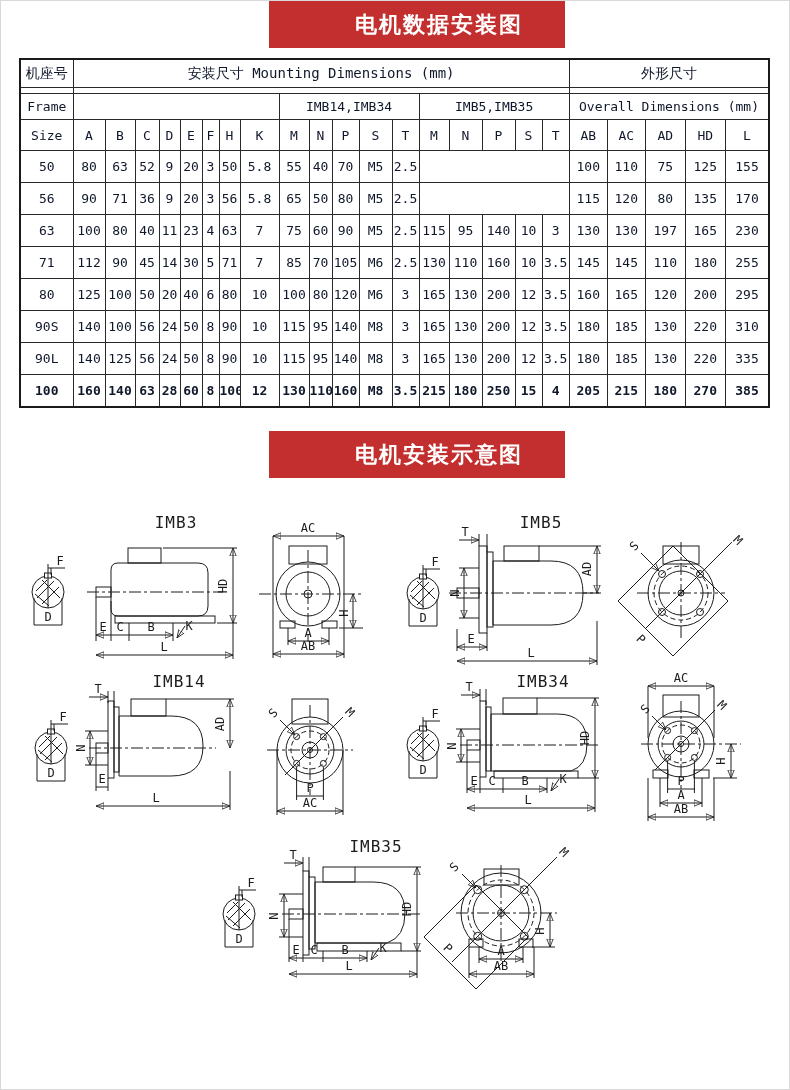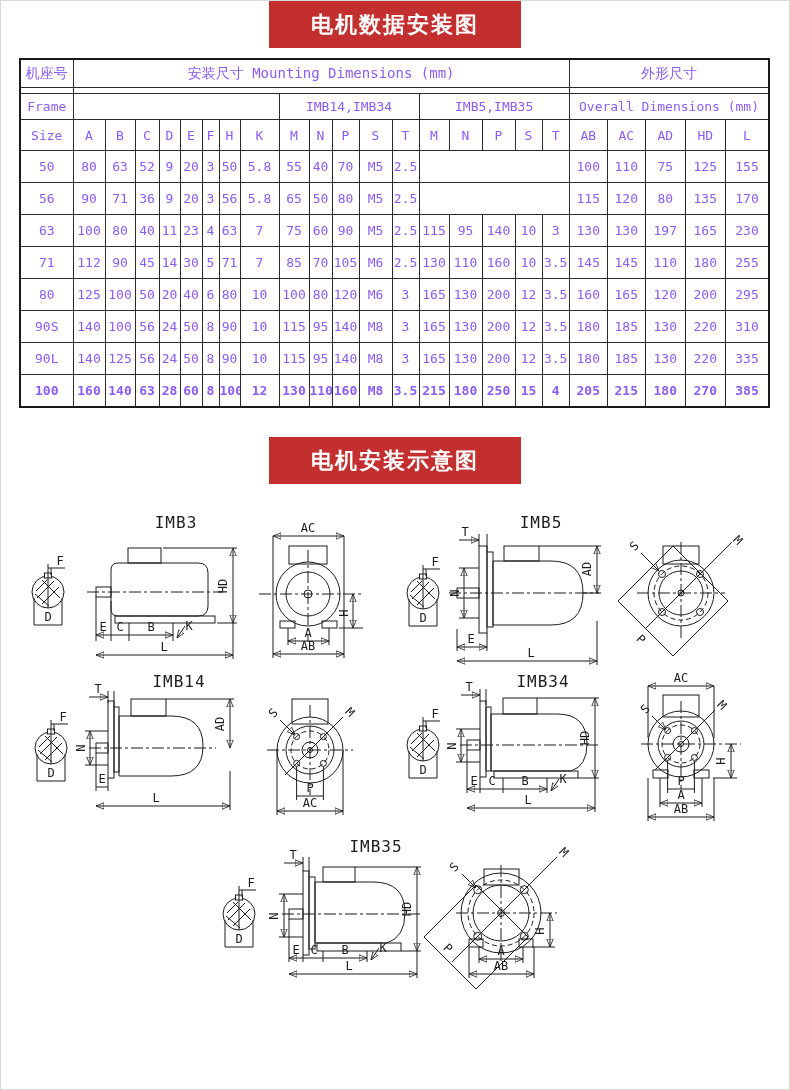--- a/index.html
+++ b/index.html
@@ -1,25 +1,25 @@
 <!DOCTYPE html>
 <html><head>
 <meta charset="utf-8">
 <style>
   html,body{margin:0;padding:0;background:#fff;}
   #page{position:relative;width:788px;height:1088px;background:#fff;border:1px solid #d9d9d9;
         font-family:"DejaVu Sans Mono","Liberation Mono",monospace;overflow:hidden;}
   .banner{position:absolute;display:flex;align-items:center;justify-content:center;
           color:#fff;font-weight:bold;font-size:22px;letter-spacing:2px;
-          font-family:"Liberation Sans","DejaVu Sans",sans-serif;}
+          font-family:"Liberation Sans","DejaVu Sans",sans-serif;padding-left:44px;}
   #banner-top{left:268px;top:0;width:252px;height:47px;}
   #banner-mid{left:268px;top:430px;width:252px;height:47px;}
 
   #spec-table{position:absolute;left:18px;top:57px;width:750px;border-collapse:collapse;
-              table-layout:fixed;font-size:13px;color:#8b5cf6;}
+              table-layout:fixed;font-size:13px;color:#0f172a;}
   #spec-table td{border:1px solid #2a2a2a;text-align:center;vertical-align:middle;
                  padding:0;overflow:hidden;white-space:nowrap;}
   #spec-table{border:2px solid #1a1a1a;}
   tr.r1 td{height:27px;font-size:14px;}
   tr.gap td{height:5px;}
   tr.r2 td{height:25px;margin-top:15px;}
   tr.r3 td{height:30px;margin-top:28px;}
   tbody tr td{height:31px;}
   tr.bold-row td{font-weight:bold;border-top:2px solid #1a1a1a;}
   td.merged-empty{background:#fff;}
@@ -310,21 +310,21 @@
           <td>4</td>
           <td>205</td>
           <td>215</td>
           <td>180</td>
           <td>270</td>
           <td>385</td>
         </tr>
       </tbody>
   </table>
 
-  <div id="banner-mid" class="banner" style="background: rgb(194, 47, 46); margin-top: 6px;">电机安装示意图</div>
+  <div id="banner-mid" class="banner" style="background: rgb(194, 47, 46);">电机安装示意图</div>
 
   <svg id="drawings" class="ln" width="790" height="591" viewBox="0 497 790 591">
     <defs>
       <marker id="ar" viewBox="0 0 10 10" refX="10" refY="5" markerWidth="8" markerHeight="8" orient="auto-start-reverse">
         <path d="M0,1 L10,5 L0,9 z" fill="#1c1c1c" stroke="none"></path>
       </marker>
       <g id="shaft-sym">
         <circle cx="0" cy="0" r="16"></circle>
         <line x1="-11" y1="6" x2="6" y2="-11"></line>
         <line x1="-6" y1="12" x2="11" y2="-5"></line>

